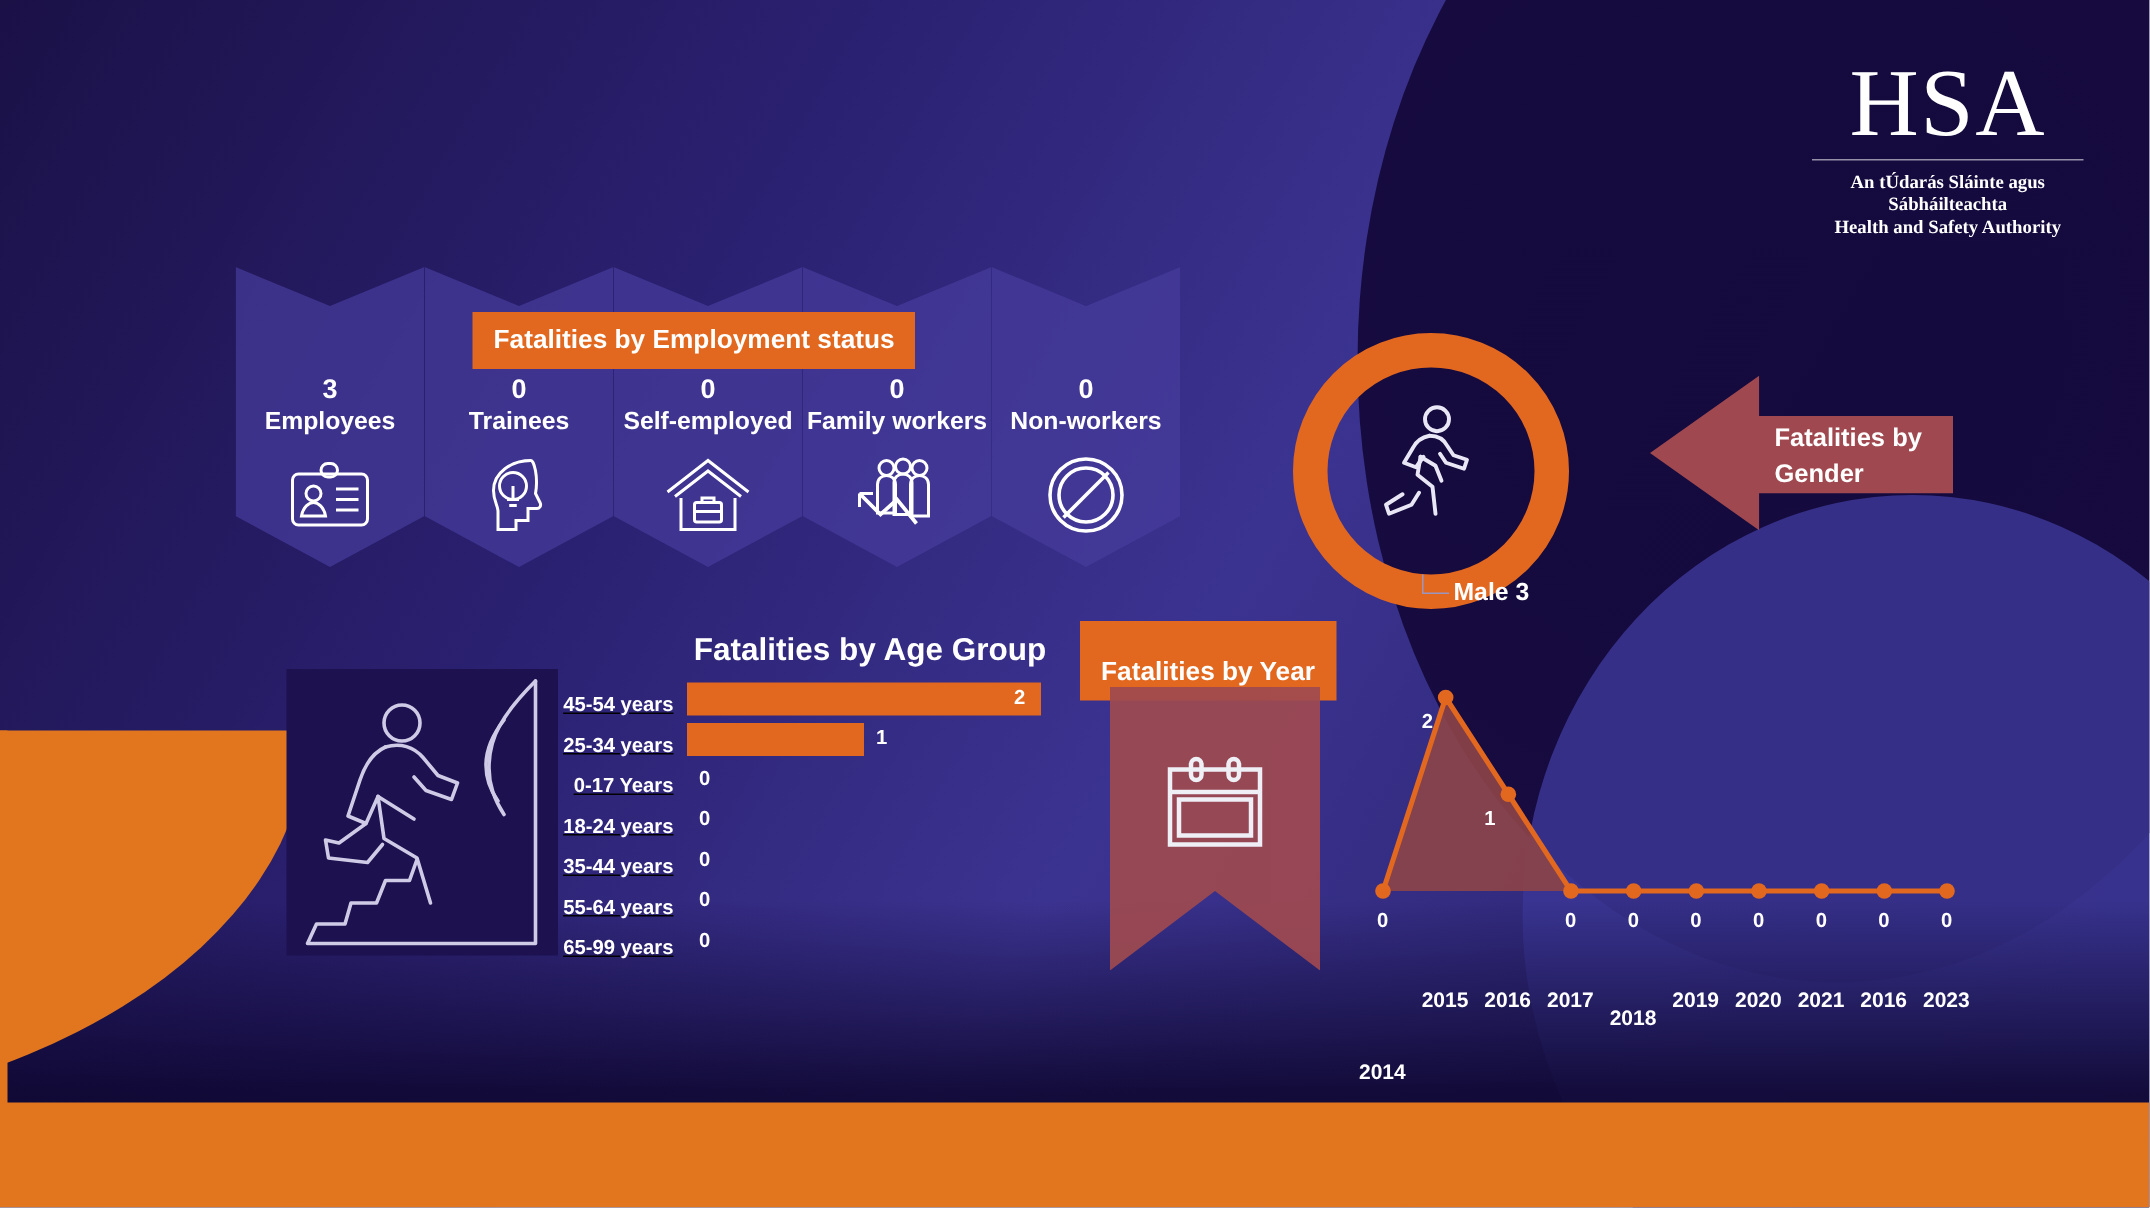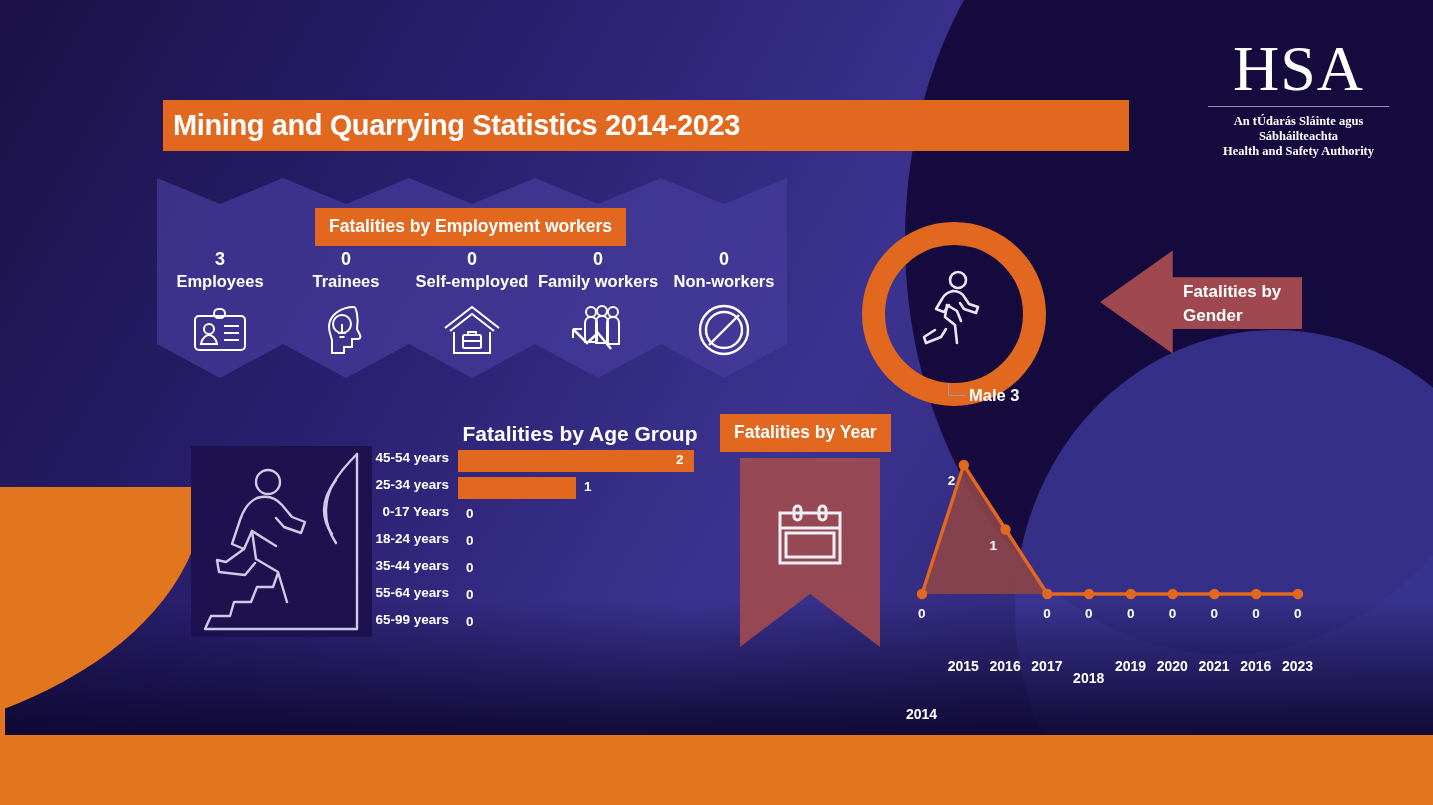--- a/index.html
+++ b/index.html
@@ -150,42 +150,42 @@
   }
 
   
   .climber { position: absolute; left: 191px; top: 446px; width: 181px; height: 191px; background: #1d1150; }
   .age-title {
     position: absolute; left: 440px; top: 422px;
     width: 280px; text-align: center;
     color: #fff; font-size: 21px; font-weight: bold;
   }
   .age-chart { position: absolute; left: 372px; top: 450px; width: 340px; }
-  .age-row { position: relative; height: 27px; display: flex; align-items: flex-start; }
+  .age-row { position: relative; height: 27px; display: flex; align-items: flex-end; text-decoration: underline; }
   .age-row .rlabel {
     width: 86px; text-align: right; padding-right: 9px;
     color: #fff; font-size: 13.5px; font-weight: bold; white-space: nowrap;
   }
   .age-row .barzone { position: relative; flex: 1; height: 22px; }
   .age-row .bar {
     position: absolute; left: 0; top: 0; height: 22px;
     background: #e2681f;
   }
   .age-row .val {
     position: absolute; top: 2px;
     color: #fff; font-size: 13.5px; font-weight: bold;
   }
   .age-row .val.inside { color: #fff; }
 
   
   .year-title {
     position: absolute; left: 720px; top: 414px;
     background: #e2681f; color: #fff;
     font-size: 17.5px; font-weight: bold;
-    padding: 8px 14px 9px 14px; white-space: nowrap;
+    padding: 23px 14px 9px 14px; white-space: nowrap;
   }
   .year-banner {
     position: absolute; left: 740px; top: 458px;
     width: 140px; height: 189px;
     background: #9f4a50;
     clip-path: polygon(0 0, 100% 0, 100% 100%, 50% 72%, 0 100%);
     opacity: .92;
   }
   .year-banner .cal { position: absolute; left: 50%; top: 46px; transform: translateX(-50%); }
   .year-chart { position: absolute; left: 895px; top: 448px; width: 430px; height: 240px; }
@@ -200,23 +200,20 @@
 
 <div id="stage">
 
   <div class="bg-ellipse-dark"></div>
   <div class="bg-ellipse-light"></div>
   <div class="bg-dark-wash"></div>
   <div class="bottom-orange"></div>
   <div class="bottom-orange-curve"></div>
   <div class="bottom-orange-fill"></div>
 
-  <div class="title-bar">
-    <span class="t">Mining and Quarrying Statistics 2014-2023</span>
-  </div>
 
   <div class="logo">
     <div class="mark">HSA</div>
     <div class="rule"></div>
     <div class="sub1">An tÚdarás Sláinte agus Sábháilteachta</div>
     <div class="sub2">Health and Safety Authority</div>
   </div>
 
   <div class="emp-wrap">
     <div class="chevron" style="left:0px"></div>
@@ -292,21 +289,21 @@
       <div class="lab">Non-workers</div>
       <div class="ico">
         <svg width="54" height="54" viewBox="0 0 54 54" fill="none" stroke="#fff" stroke-width="2.4">
           <circle cx="27" cy="27" r="24"></circle>
           <circle cx="27" cy="27" r="18"></circle>
           <line x1="12" y1="42" x2="42" y2="12"></line>
         </svg>
       </div>
     </div>
 
-    <div class="emp-title">Fatalities by Employment workers</div>
+    <div class="emp-title">Fatalities by Employment status</div>
   </div>
 
   <div class="donut">
     <div class="figure">
       <svg width="74" height="86" viewBox="0 0 74 86" fill="none" stroke="#e9e7f5" stroke-width="2.6" stroke-linejoin="round" stroke-linecap="round">
         <circle cx="41" cy="11" r="8"></circle>
         <path d="M36 22c-5 1-9 4-11 8l-6 10 8 3 5-7"></path>
         <path d="M36 22c6 0 10 3 12 7l4 6 9 3-2 6-12-4-4-6"></path>
         <path d="M30 36l-2 12 10 8 2 18"></path>
         <path d="M30 36l10 6 4 10"></path>

